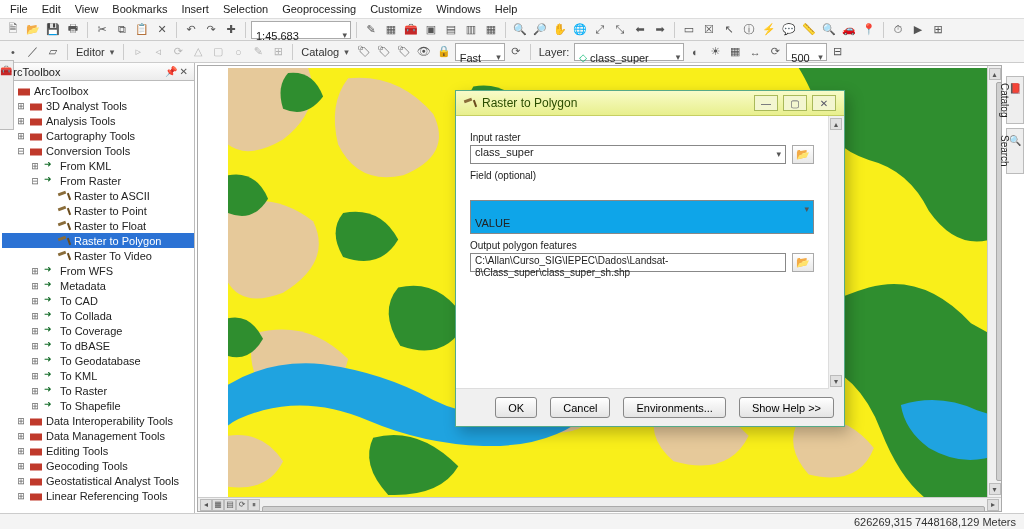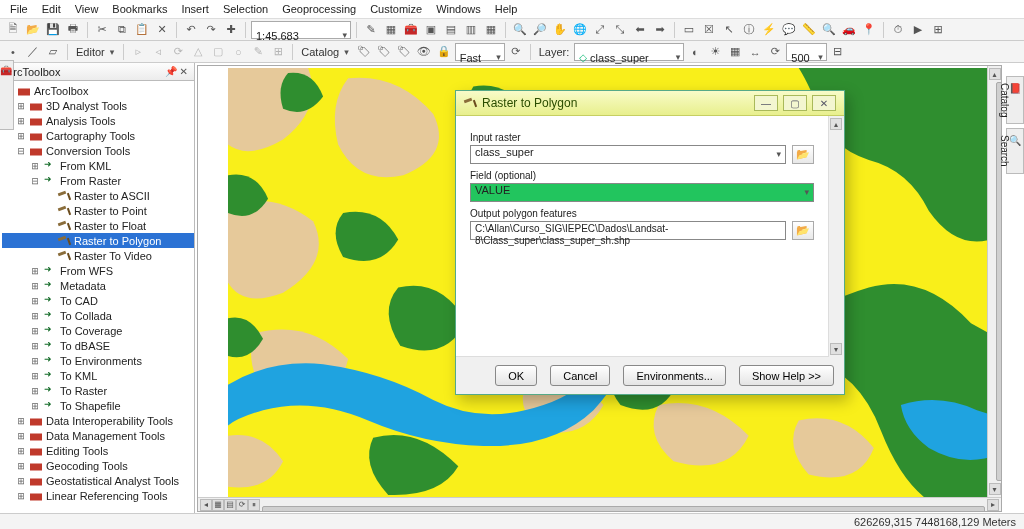--- a/index.html
+++ b/index.html
@@ -53,21 +53,21 @@
 
 
 .dialog { position: absolute; left: 455px; top: 90px; width: 390px; background: #f0f0f0; border: 1px solid #5a8; box-shadow: 4px 6px 14px rgba(0,0,0,.25); }
 .dlg-title { background: linear-gradient(#f8fbc8,#e8ef8d); padding: 4px 8px; display:flex; align-items:center; justify-content:space-between; border-bottom:1px solid #c6cf63; }
 .dlg-title-left { display:flex; align-items:center; gap:6px; font-size:12px; color:#2b4d00;}
 .dlg-winbtn { width:24px; height:16px; border:1px solid #a9b95a; background:#f3f6d0; font-size:10px; display:inline-flex; align-items:center; justify-content:center; margin-left:2px; color:#556;}
 .dlg-body { padding: 10px 14px 6px; background:#fff; border-bottom:1px solid #ddd;}
 .field-label { font-size: 10px; color:#222; margin: 6px 0 2px; }
 .field-row { display:flex; gap:6px; align-items:center;}
 .field-input { flex:1; height:19px; border:1px solid #888; background:#fff; padding:0 4px; font-size:11px; position:relative;}
-.field-select { flex:1; height:19px; border:1px solid #888; background:#22c55e; padding:0 4px; font-size:11px; position:relative;}
+.field-select { flex:1; height:19px; border:1px solid #888; background:#0ea5e9; padding:16px 4px; font-size:11px; position:relative;margin-top:17px;}
 .field-select::after, .field-input.combo::after { content:"▾"; position:absolute; right:4px; font-size:9px; color:#555; top:3px;}
 .browse-btn { width:22px; height:19px; border:1px solid #aaa; background:linear-gradient(#fff,#e8e8e8); display:flex; align-items:center; justify-content:center; font-size:11px;}
 .chk-row { display:flex; align-items:center; gap:5px; margin:10px 0 4px;}
 .chk-row input { width:13px; height:13px;}
 .dlg-bodywrap { display:flex;}
 .dlg-sv { width:16px; background:#f0f0f0; border-left:1px solid #ddd; position:relative;}
 .dlg-sv .sb-btn { position:absolute; left:1px; width:12px;}
 .dlg-sv .sb-btn.up { top:2px;}
 .dlg-sv .sb-btn.down { bottom:2px;}
 .dlg-footer { padding: 8px 10px; display:flex; justify-content:flex-end; gap:13px; background:#f0f0f0;}
@@ -320,21 +320,21 @@
           <span class="ic">
             <span class="arrow-ic"></span>
           </span>
           <span>To dBASE</span>
         </div>
         <div class="tree-row indent2">
           <span class="twisty">⊞</span>
           <span class="ic">
             <span class="arrow-ic"></span>
           </span>
-          <span>To Environments</span>
+          <span>To Geodatabase</span>
         </div>
         <div class="tree-row indent2">
           <span class="twisty">⊞</span>
           <span class="ic">
             <span class="arrow-ic"></span>
           </span>
           <span>To KML</span>
         </div>
         <div class="tree-row indent2">
           <span class="twisty">⊞</span>

